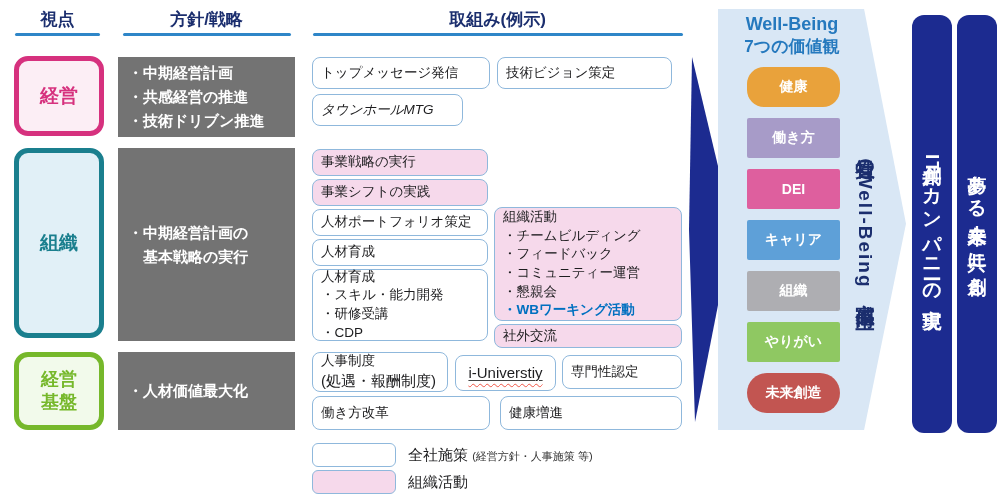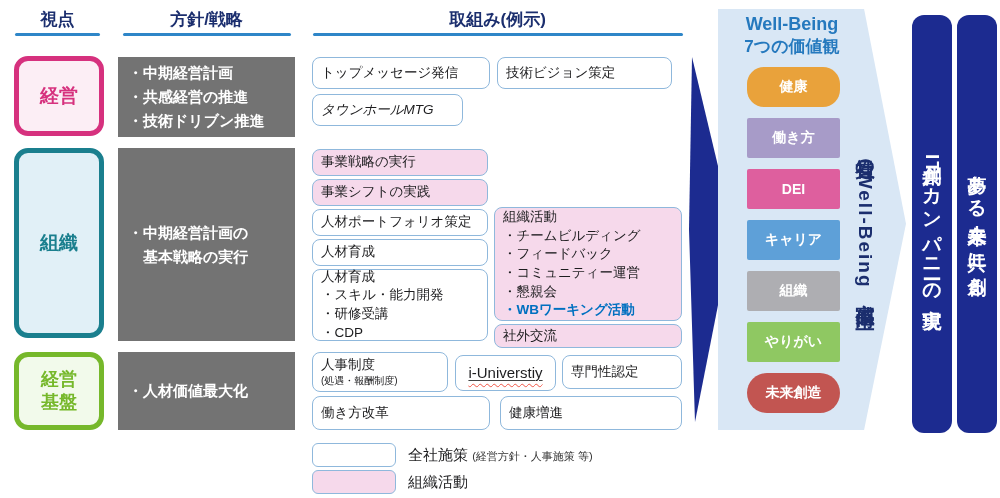--- a/index.html
+++ b/index.html
@@ -23,21 +23,21 @@
           padding:6px 10px;line-height:1.6;box-sizing:border-box;}
   .policy .wrapline{padding-left:15px;}
 
   
   .ibox{position:absolute;background:#ffffff;border:1.5px solid #8fb8dc;border-radius:8px;
         font-size:13.5px;color:#1d1d1f;padding:2px 8px;display:flex;flex-direction:column;
         justify-content:center;line-height:1.38;box-sizing:border-box;}
   .ibox.pink{background:#f6d9eb;}
   .ind{padding-left:13px;}
   .hl-blue{color:#0070c0;font-weight:bold;}
-  .small-note{font-size:10px;}
+  .small-note{font-size:15px;}
 
   
   .iu-wavy{text-decoration:underline wavy #f05545;text-decoration-thickness:1px;text-underline-offset:5px;}
   .iu-solid{text-decoration:underline solid #444;text-decoration-thickness:1px;text-underline-offset:2px;font-size:15px;}
 
   
   .legend-swatch{position:absolute;left:312px;width:84px;height:24px;border:1.5px solid #8fb8dc;border-radius:6px;box-sizing:border-box;}
   .legend-label{position:absolute;left:408px;font-size:15px;color:#1d1d1f;white-space:nowrap;}
   .legend-note{font-size:11px;color:#333;}
 

